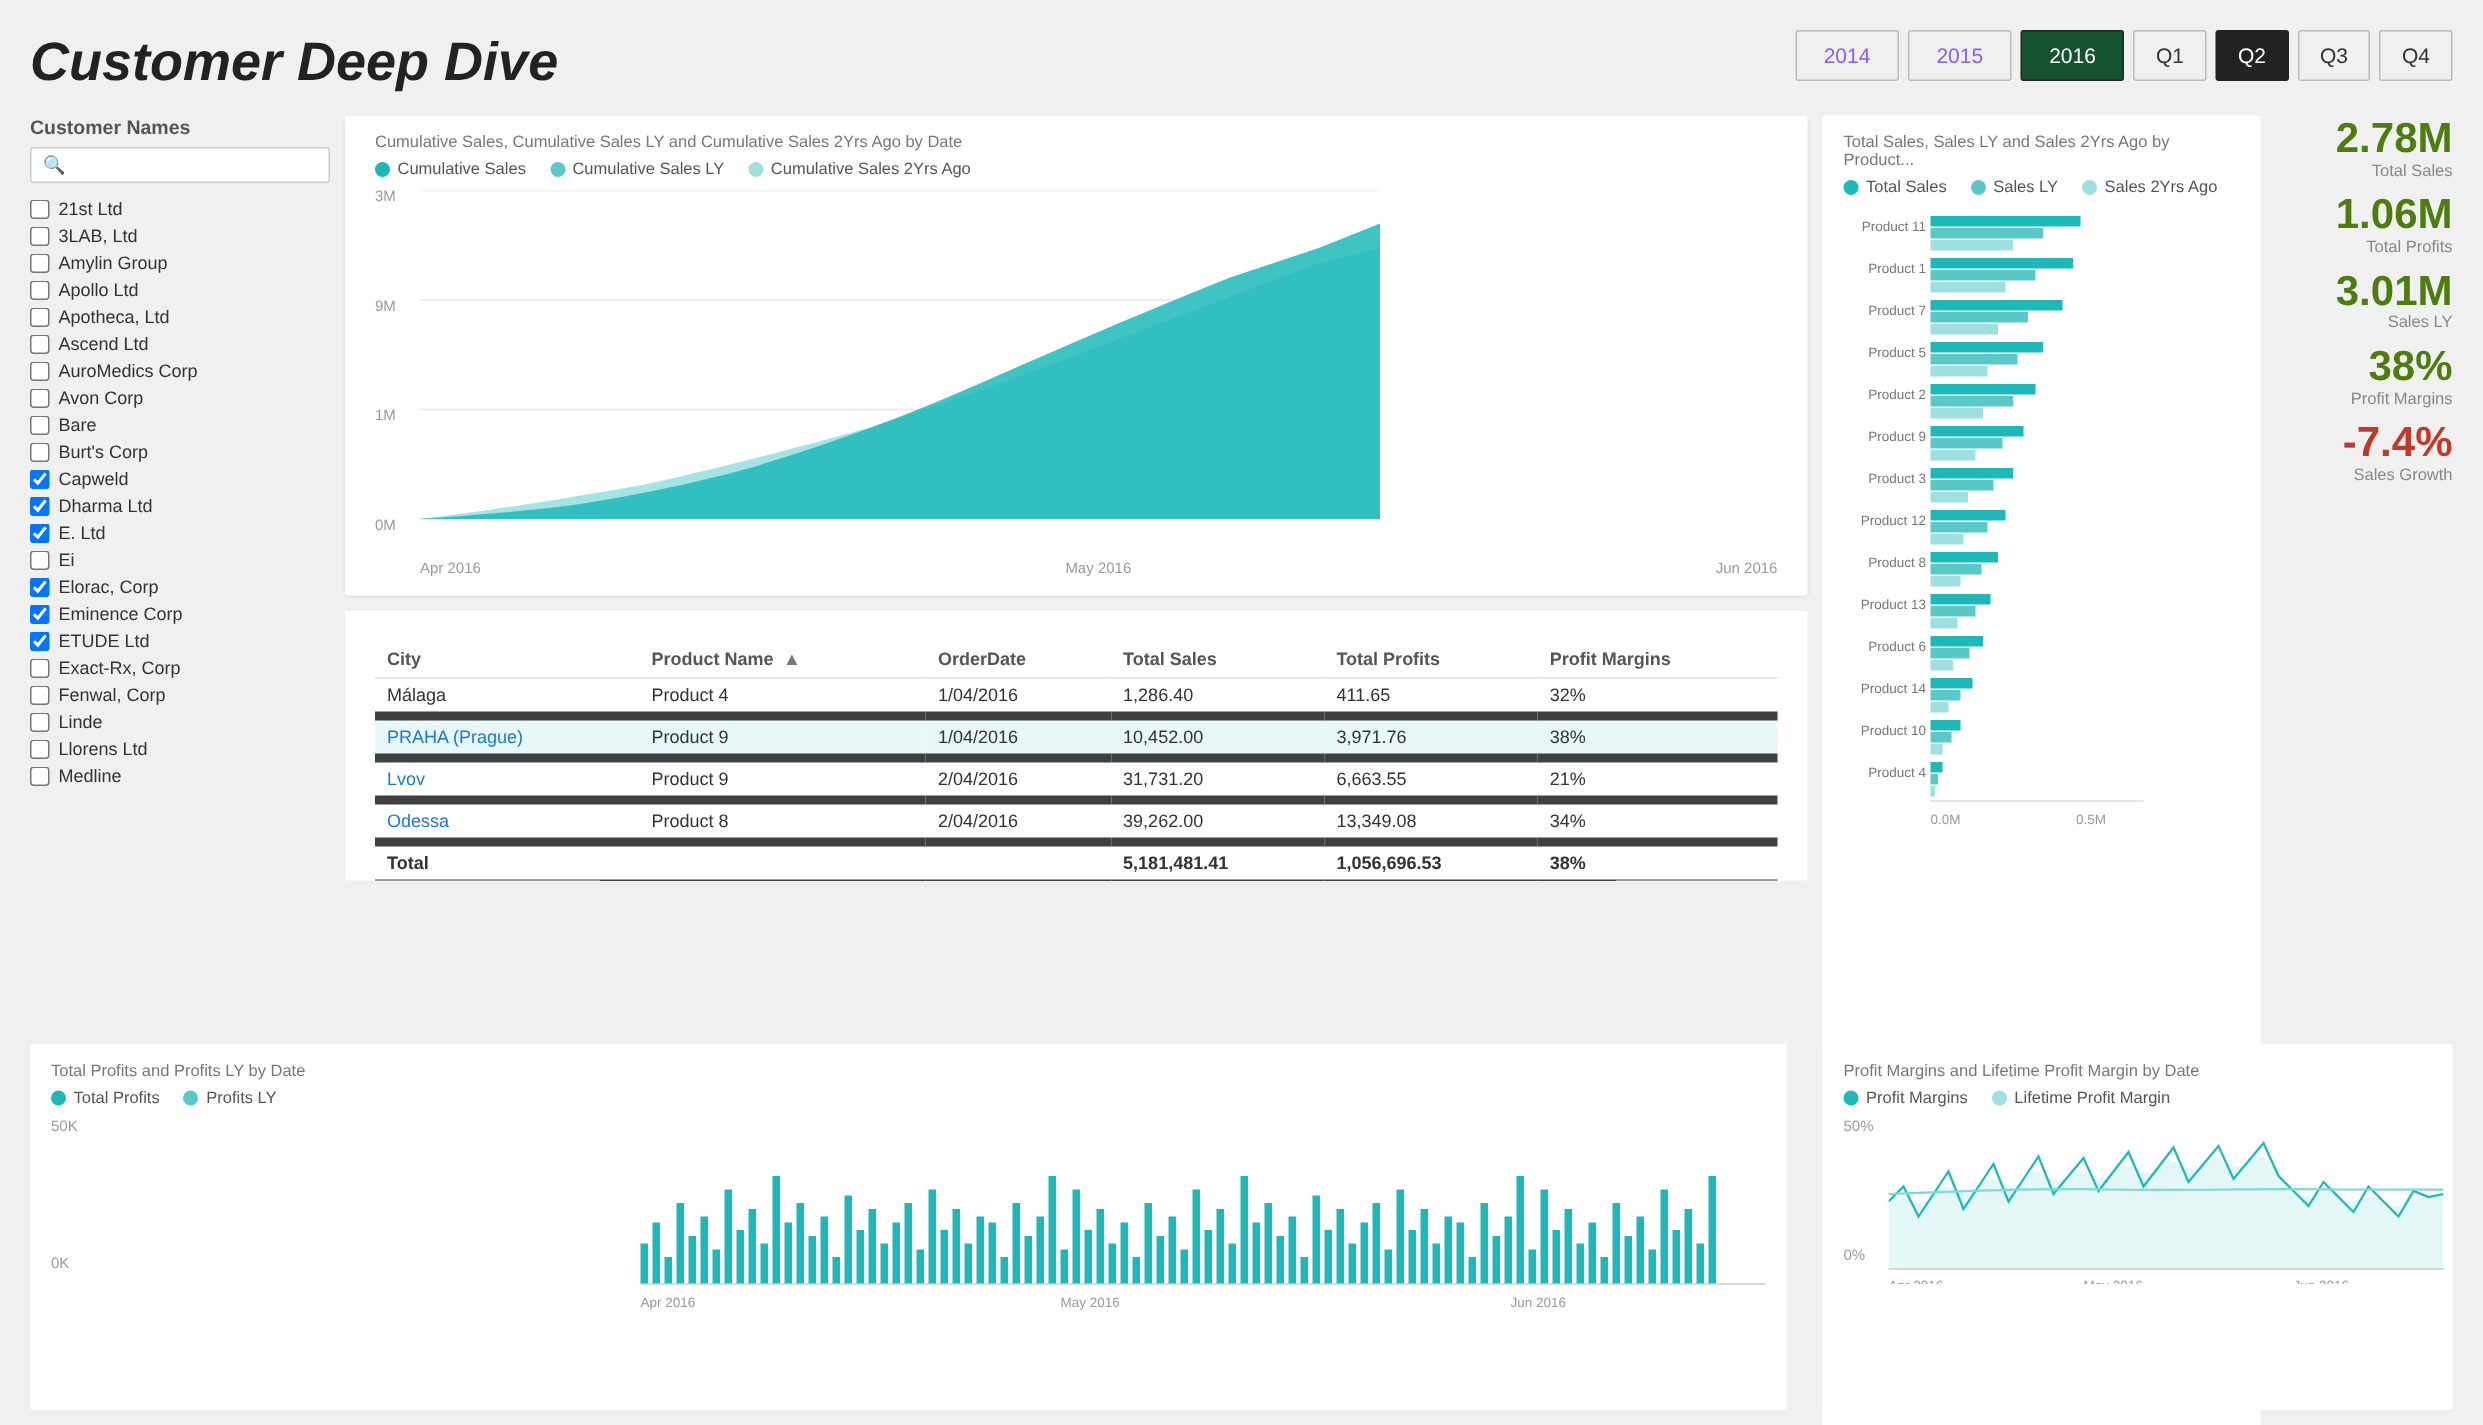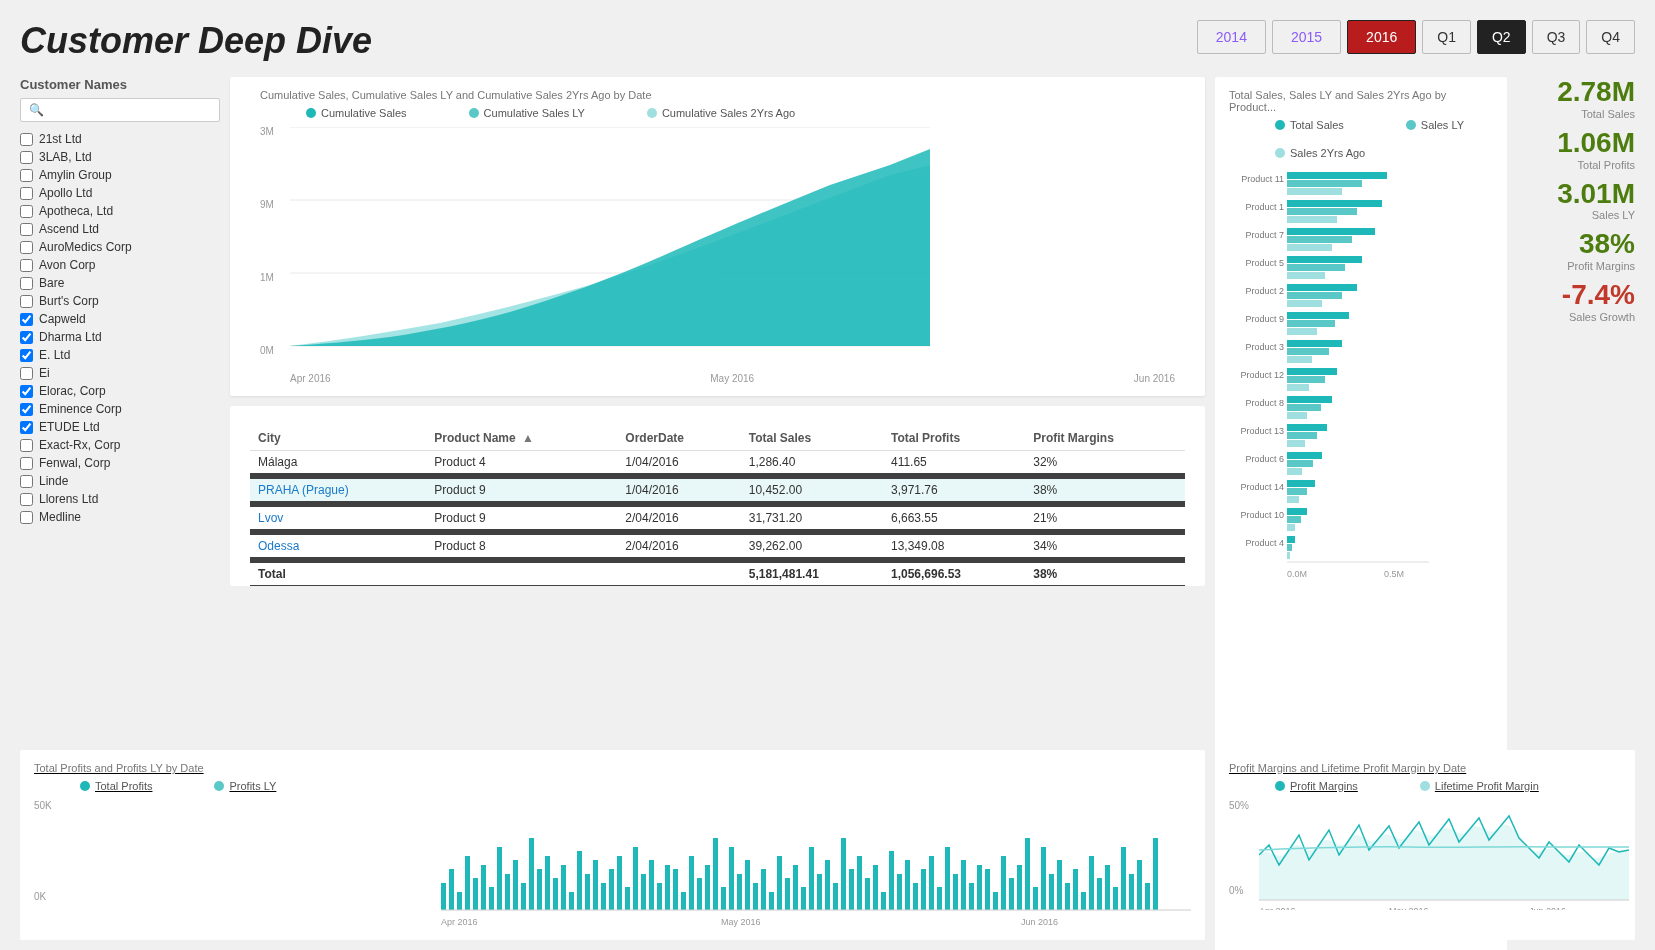--- a/index.html
+++ b/index.html
@@ -38,21 +38,21 @@
     .year-btn {
       padding: 8px 18px;
       border: 1.5px solid #bbb;
       background: #f0f0f0;
       color: #8b5cf6;
       font-size: 14px;
       cursor: pointer;
       border-radius: 2px;
     }
     .year-btn.active {
-      background: #b91c1c;
+      background: #14532d;
       color: #fff;
       border-color: #222;
     }
     .quarter-btn {
       padding: 8px 14px;
       border: 1.5px solid #bbb;
       background: #f0f0f0;
       color: #333;
       font-size: 14px;
       cursor: pointer;
@@ -113,42 +113,41 @@
       flex: 1;
       display: flex;
       flex-direction: column;
       gap: 10px;
     }
 
     
     .panel {
       background: #fff;
       border-radius: 2px;
-      padding: 12px 30px;
+      padding: 12px 20px;
       box-shadow: 0 1px 3px rgba(0,0,0,0.08);
     }
     .panel-title {
       font-size: 11px;
       color: #777;
       margin-bottom: 6px;
     }
     .legend {
       display: flex;
       gap: 16px;
       align-items: center;
       margin-bottom: 8px;
       flex-wrap: wrap;
     }
     .legend-item {
       display: flex;
       align-items: center;
       gap: 5px;
       font-size: 11px;
       color: #555;
-      margin-left: 46px;
     }
     .legend-dot {
       width: 10px;
       height: 10px;
       border-radius: 50%;
       flex-shrink: 0;
     }
 
     
     .data-table-panel {
@@ -591,21 +590,21 @@
           </div>
           <div class="kpi-card">
             <div class="kpi-value negative">-7.4%</div>
             <div class="kpi-label">Sales Growth</div>
           </div>
         </div>
       </div>
     </div>
   </div>
 
-  <div class="lower-section" style="position:absolute;bottom:10px;left:20px;right:20px;height:190px;display:flex;gap:10px;text-decoration:underline;">
+  <div class="lower-section" style="position:absolute;bottom:10px;left:20px;right:20px;height:244px;display:flex;gap:24px;">
 
     <div class="profit-bar-panel" style="flex:1;">
       <div class="panel-title">Total Profits and Profits LY by Date</div>
       <div class="legend">
         <div class="legend-item">
           <div class="legend-dot" style="background:#1eb8b8;"></div>
           <span>Total Profits</span>
         </div>
         <div class="legend-item">
           <div class="legend-dot" style="background:#5bc8c8;"></div>

